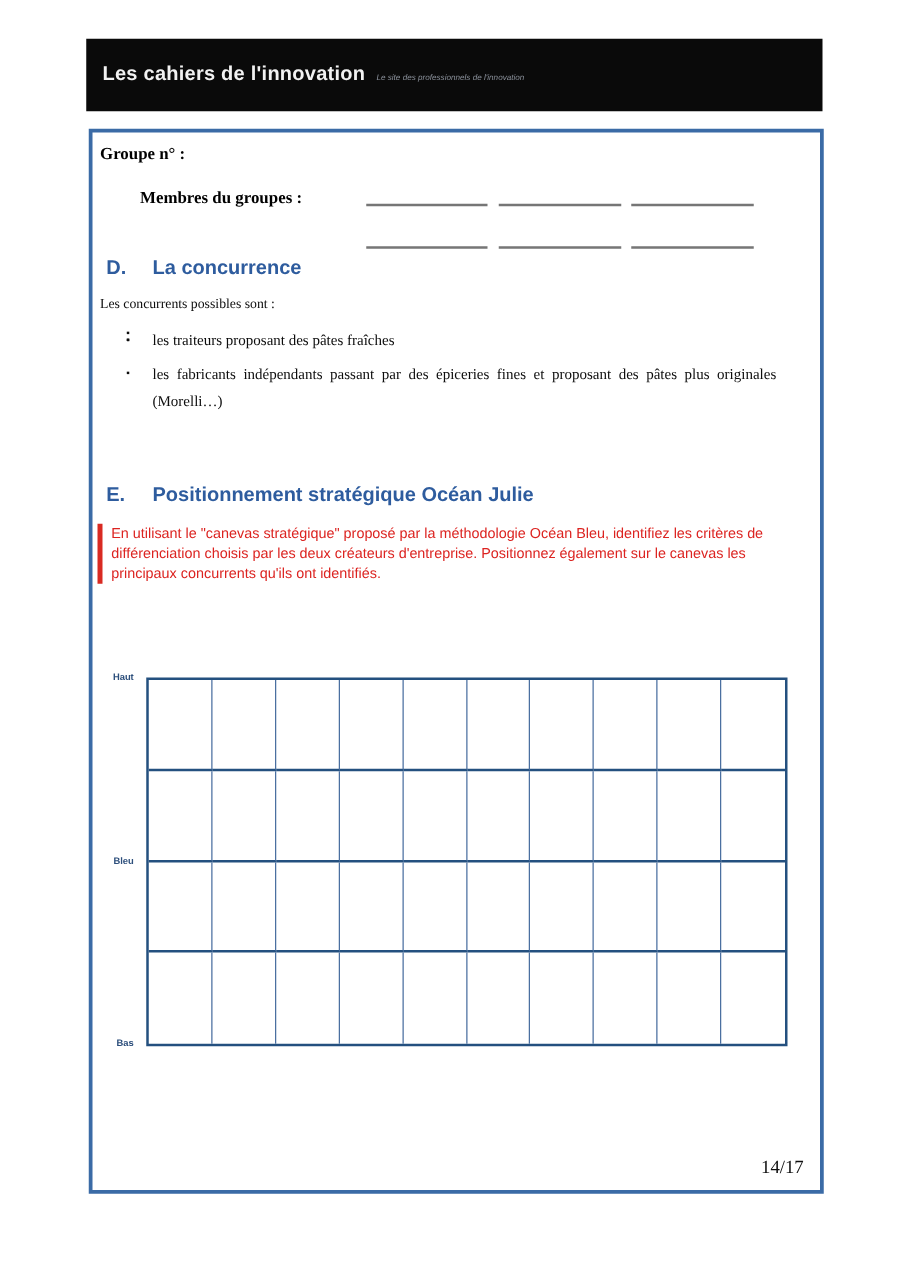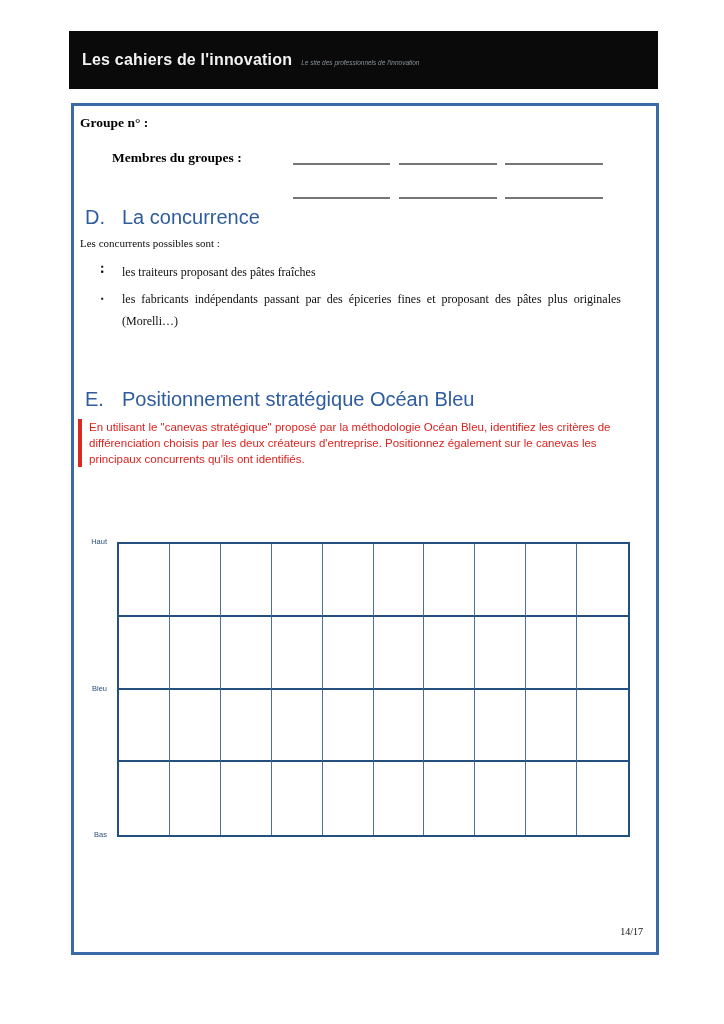--- a/index.html
+++ b/index.html
@@ -25,21 +25,21 @@
     border:3px solid #3b6ba6;background:#ffffff;
   }
   
   .form-label{position:absolute;font-size:13.5px;font-weight:bold;color:#000000;}
   .group-label{left:80px;top:115px;}
   .members-label{left:80px;top:150px;margin-left:32px;}
   .blank-line{position:absolute;height:2px;background:#767676;}
   
   .heading{
     position:absolute;left:85px;font-family:"Liberation Sans",sans-serif;
-    font-size:20px;font-weight:normal;color:#2e5c9e;white-space:nowrap;
+    font-size:16px;font-weight:bold;color:#2e5c9e;white-space:nowrap;
   }
   .heading .letter{display:inline-block;width:37px;}
   .heading-d{top:206px;}
   .heading-e{top:388px;}
   .intro{position:absolute;left:80px;top:237px;font-size:11px;color:#0d0d0d;}
   
   .bullets{position:absolute;left:101px;top:256px;width:520px;}
   .bullet-item{
     position:relative;padding-left:21px;margin-bottom:5px;
     font-size:12px;line-height:22px;text-align:justify;color:#0d0d0d;
@@ -58,29 +58,29 @@
   
   .canvas-grid{
     position:absolute;left:117px;top:542px;width:509px;height:291px;
     border:2px solid #24507f;display:grid;background:#ffffff;
   }
   .grid-cell{border-right:1px solid #4a6fa0;border-bottom:2px solid #24507f;}
   .grid-cell.last-col{border-right:none;}
   .grid-cell.last-row{border-bottom:none;}
   .axis-label{
     position:absolute;width:34px;text-align:right;
-    font-family:"Liberation Sans",sans-serif;font-size:7.5px;font-weight:normal;color:#2d4f7c;
+    font-family:"Liberation Sans",sans-serif;font-size:7.5px;font-weight:bold;color:#2d4f7c;
   }
   .axis-top{left:73px;top:537px;}
   .axis-middle{left:73px;top:684px;}
   .axis-bottom{left:73px;top:830px;}
   
   .page-number{
     position:absolute;left:570px;top:926px;width:73px;text-align:right;
-    font-size:10px;color:#0d0d0d;
+    font-size:15px;color:#0d0d0d;
   }
 </style>
 </head>
 <body>
 
 <div class="page">
 
   <div class="banner">
     <span class="banner-title">Les cahiers de l'innovation</span>
     <span class="banner-tagline">Le site des professionnels de l'innovation</span>
@@ -115,21 +115,21 @@
       <span class="glyph">▪</span>
       <span>les traiteurs proposant des pâtes fraîches</span>
     </div>
     <div class="bullet-item">
       <span class="glyph">▪</span>
       <span>les fabricants indépendants passant par des épiceries fines et proposant des pâtes plus originales (Morelli…)</span>
     </div>
   </div>
 
   <div class="heading heading-e">
-    <span class="letter">E.</span><span>Positionnement stratégique Océan Bleu</span>
+    <span class="letter">E.</span><span>Positionnement stratégique Océan Julie</span>
   </div>
 
   <div class="callout">
     <p>En utilisant le "canevas stratégique" proposé par la méthodologie Océan Bleu, identifiez les critères de différenciation choisis par les deux créateurs d'entreprise. Positionnez également sur le canevas les principaux concurrents qu'ils ont identifiés.</p>
   </div>
 
   <div class="axis-label axis-top">Haut</div>
   <div class="axis-label axis-middle">Bleu</div>
   <div class="axis-label axis-bottom">Bas</div>
   <div class="canvas-grid" style="grid-template-columns: repeat(10, 1fr); grid-template-rows: repeat(4, 1fr);">

